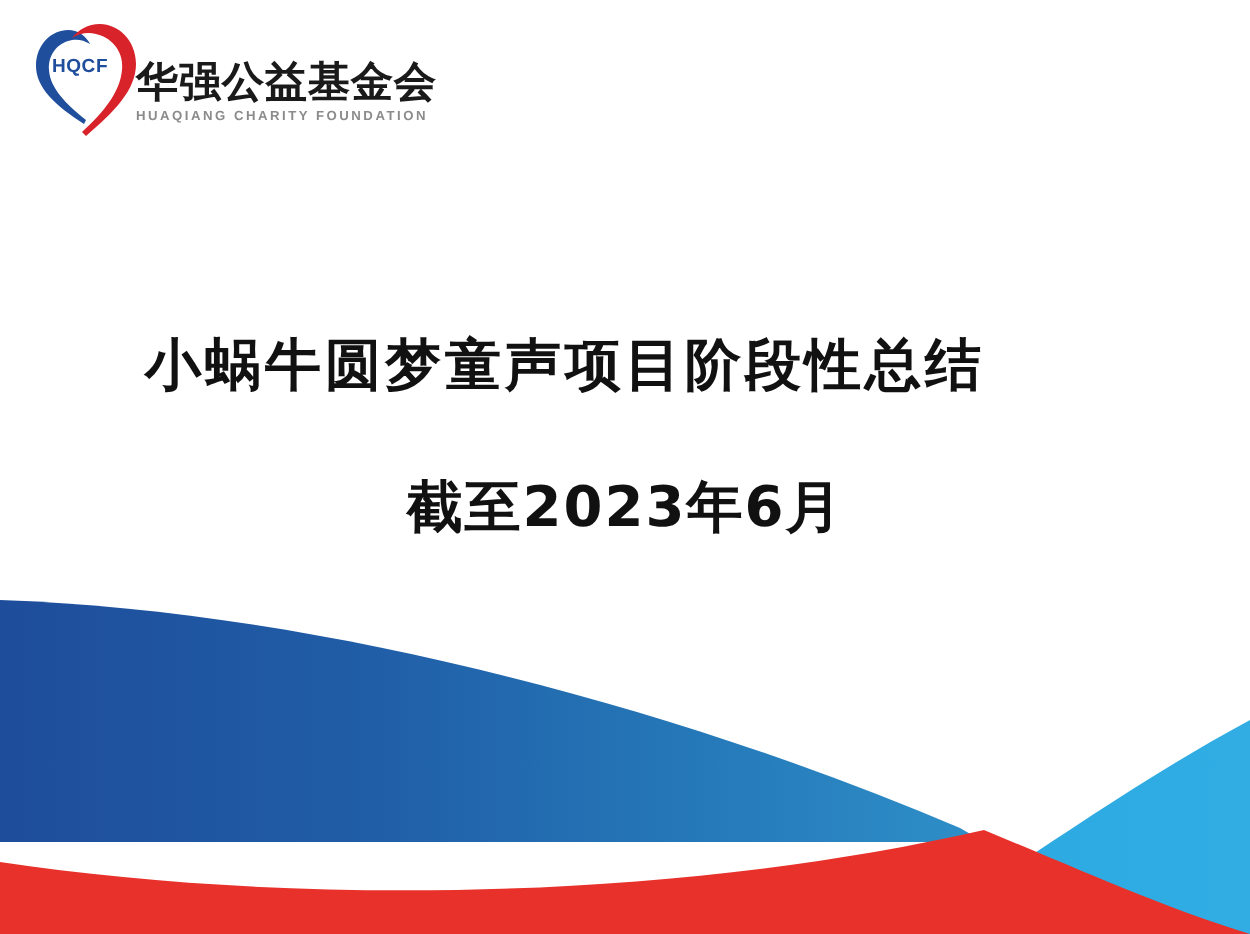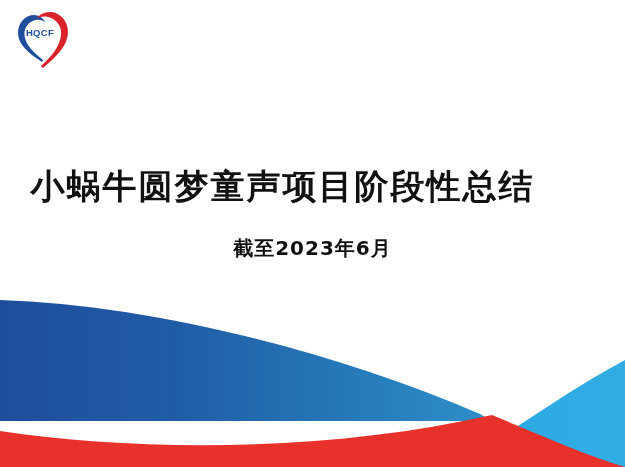--- a/index.html
+++ b/index.html
@@ -59,34 +59,34 @@
   }
 
   
   .title-main {
     position: absolute;
     left: 0;
     top: 164px;
     width: 565px;
     text-align: center;
     font-family: "DejaVu Sans", "Liberation Sans", sans-serif;
-    font-size: 34px;
+    font-size: 28px;
     font-weight: bold;
     color: #111111;
     letter-spacing: 2px;
     white-space: nowrap;
   }
   .title-sub {
     position: absolute;
     left: 0;
     top: 235px;
     width: 625px;
     text-align: center;
     font-family: "DejaVu Sans", "Liberation Sans", sans-serif;
-    font-size: 20px;
+    font-size: 28px;
     font-weight: bold;
     color: #111111;
     letter-spacing: 1px;
     white-space: nowrap;
   }
 
   
   .waves {
     position: absolute;
     left: 0;
@@ -134,19 +134,23 @@
                C 30,14 27,13.5 24,14 C 16,15.5 12,22 12.5,29
                C 13,38 21,46 31,54 Z" fill="#1F4E9C"></path>
 
       <path d="M 31,62 C 45,50 56,39 56,26 C 56,14 47,6 38,6
                C 32,6 27,9 24,13 C 28,10.5 32,10 36,11
                C 45,13 50,21 49,29 C 48,40 40,50 29,60 Z" fill="#D8232A"></path>
 
       <text x="28" y="30" text-anchor="middle" font-family="Liberation Sans, sans-serif" font-size="9.5" font-weight="bold" fill="#1F4E9C" letter-spacing="0.3">HQCF</text>
     </svg>
 
+    <div class="logo-text">
+      <div class="logo-cn">华强公益基金会</div>
+      <div class="logo-en">HUAQIANG CHARITY FOUNDATION</div>
+    </div>
   </div>
 
   <div class="title-main">小蜗牛圆梦童声项目阶段性总结</div>
 
   <div class="title-sub">截至2023年6月</div>
 
 </div>
 
 </body></html>

